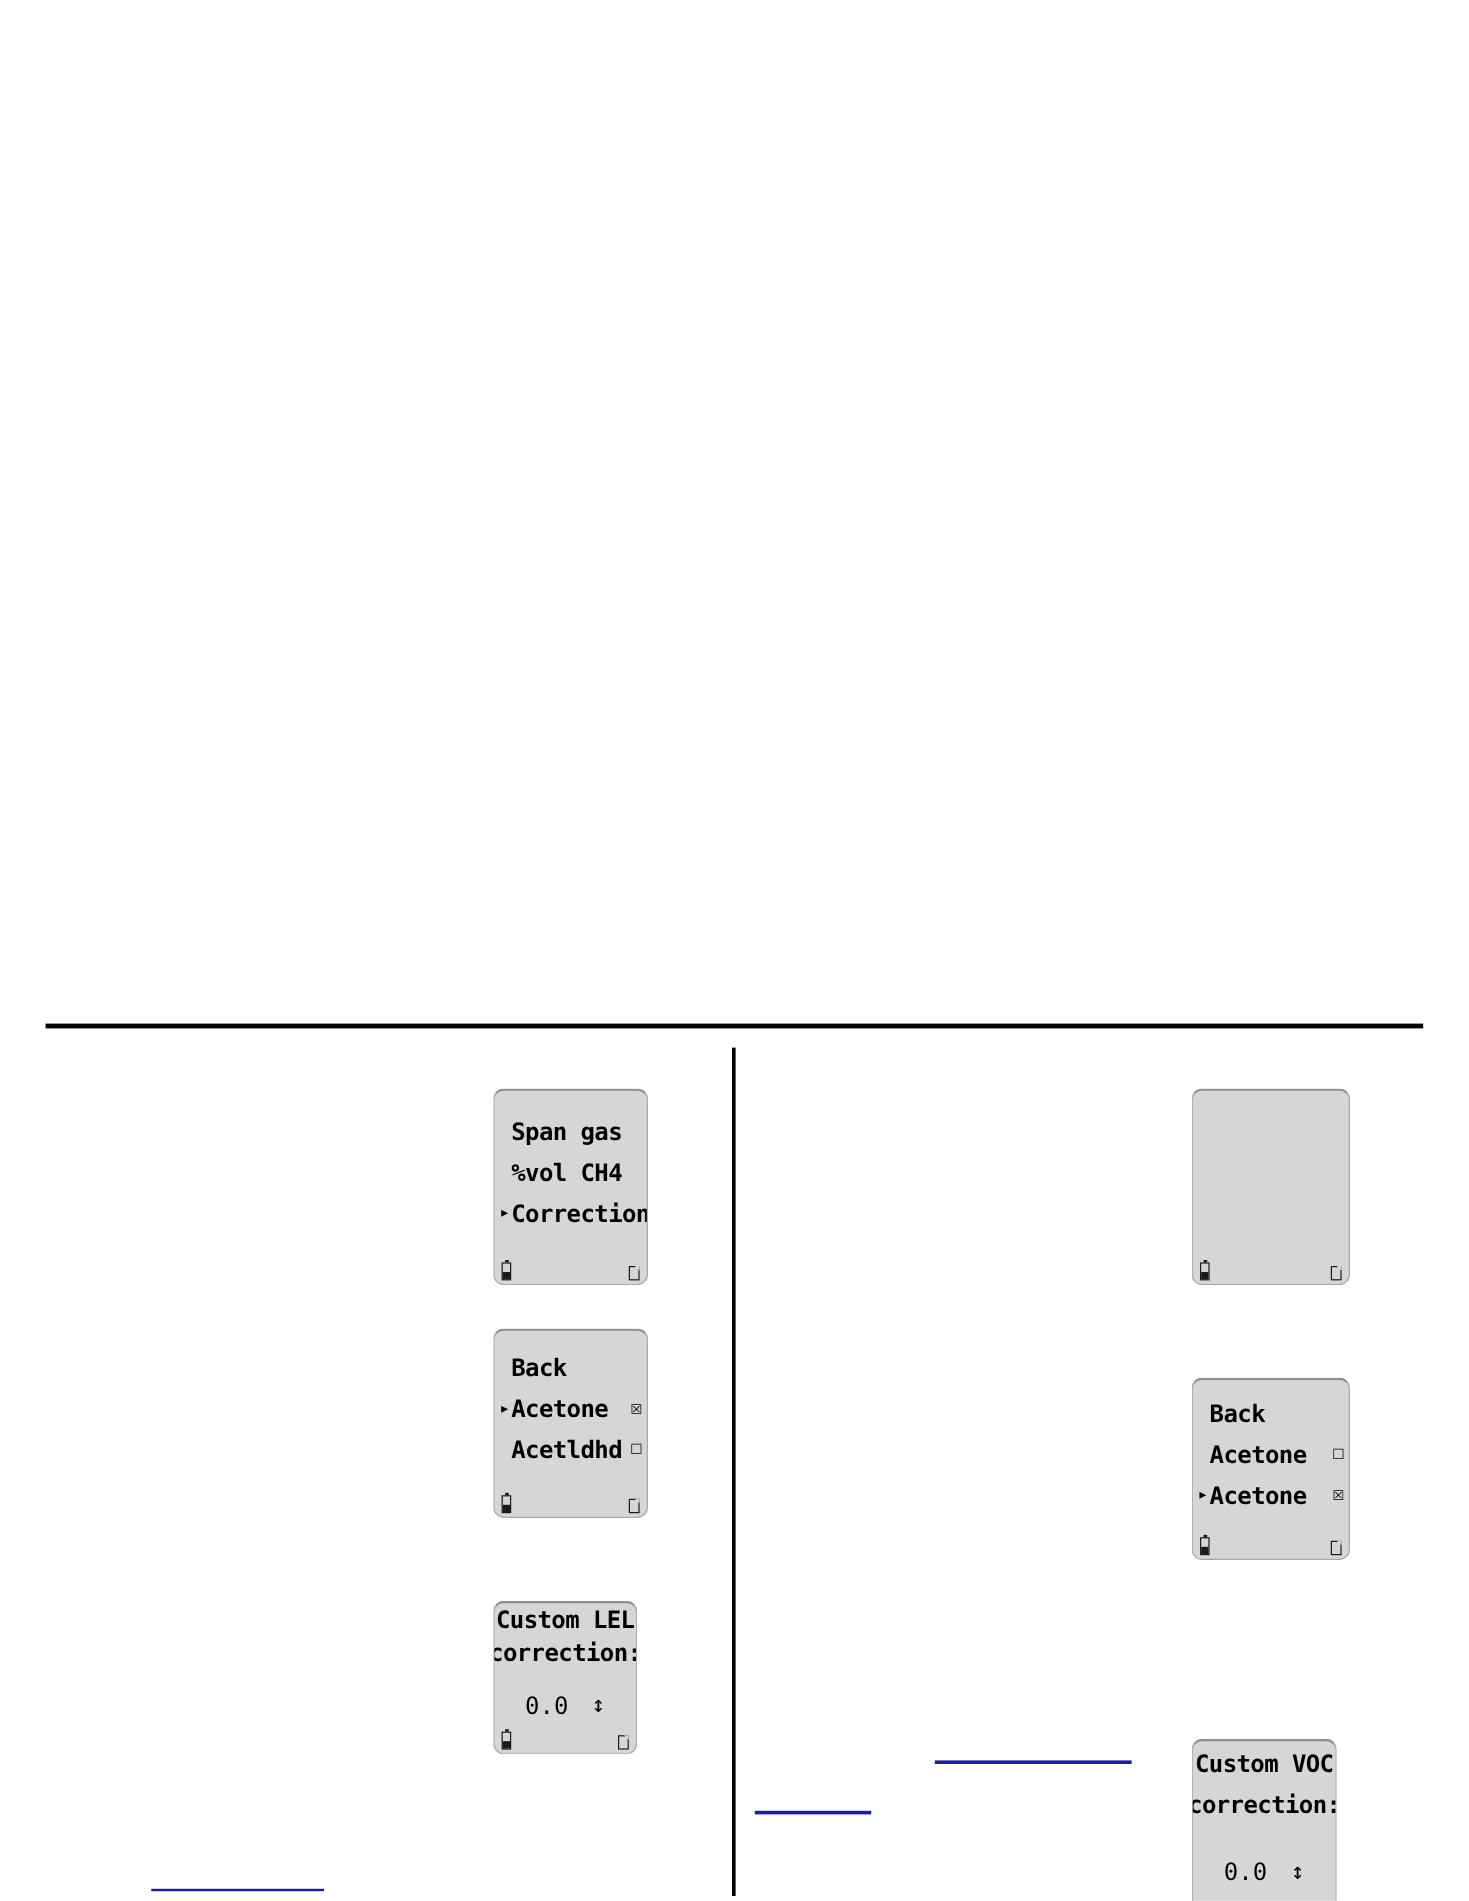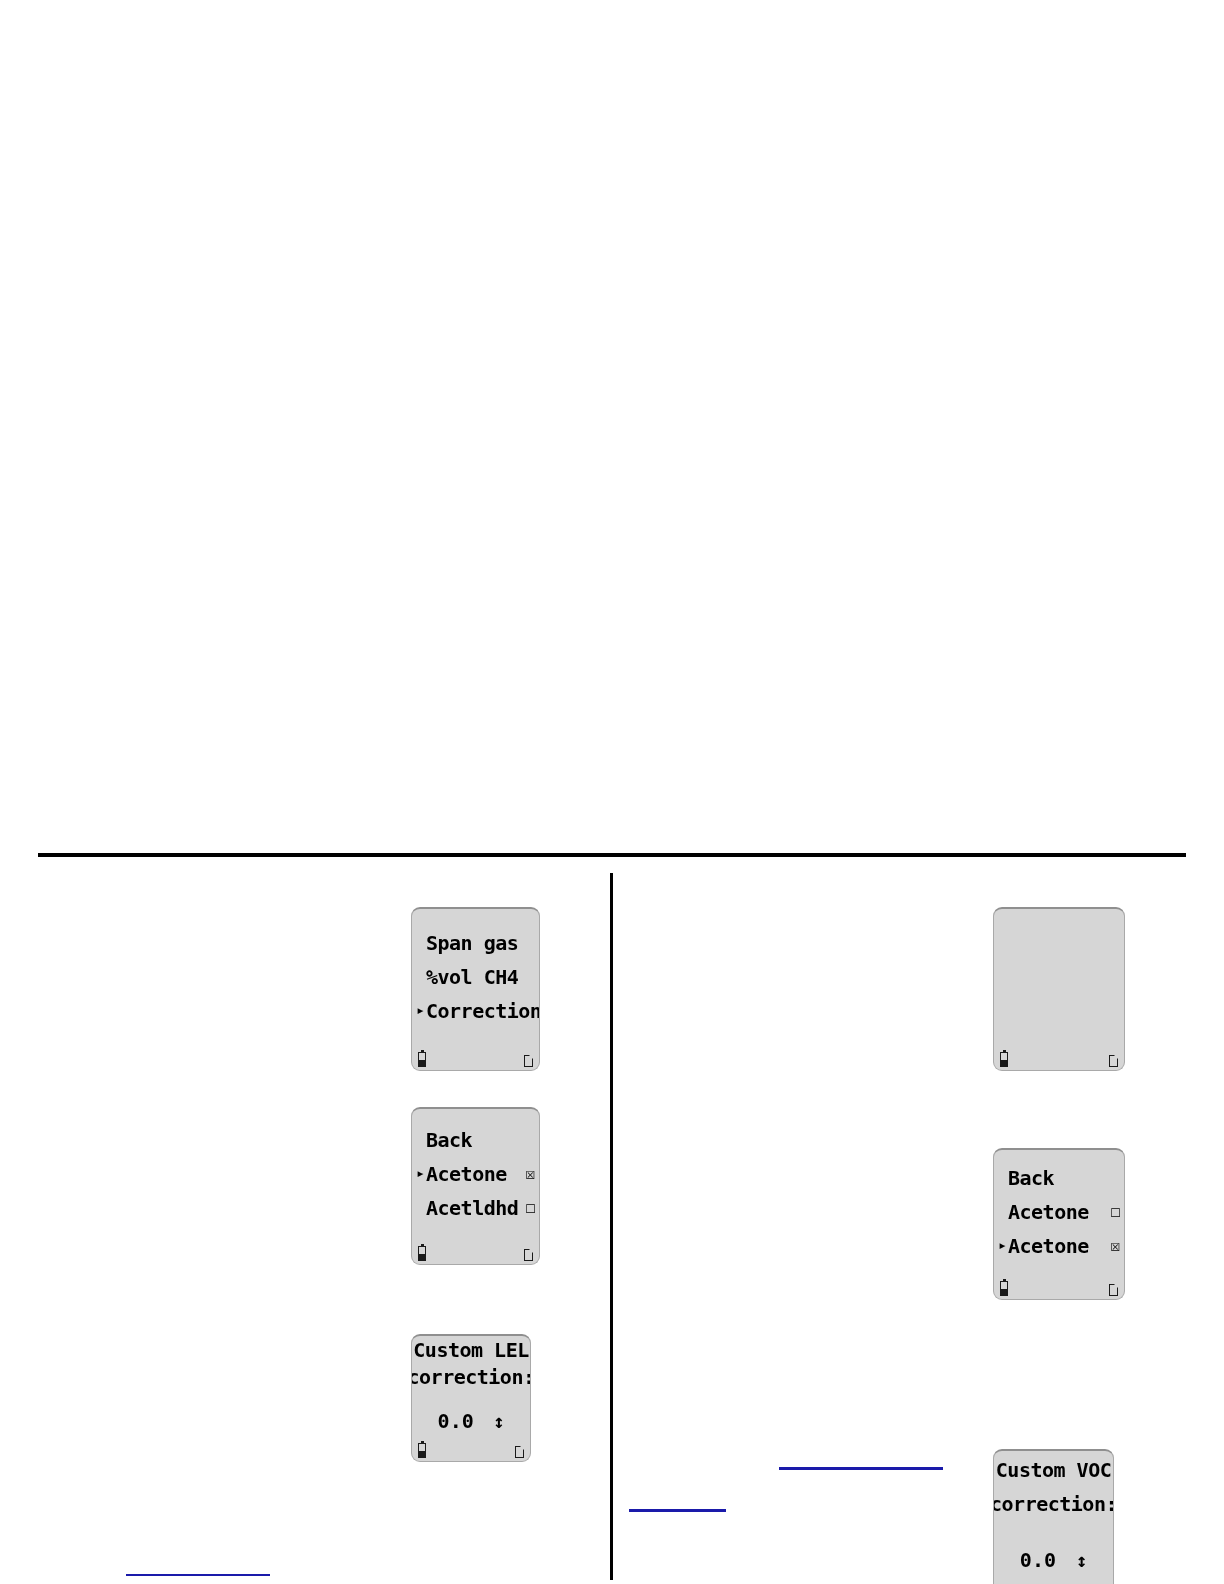--- a/index.html
+++ b/index.html
@@ -105,21 +105,21 @@
 
   .lcd-spacer { height: 22px; }
 
   .lcd-value-row {
     display: flex;
     align-items: center;
     justify-content: space-around;
     padding: 0 16px;
     height: 34px;
     font-size: 20px;
-    font-weight: 700;
+    font-weight: 400;
     box-sizing: border-box;
   }
   .lcd-value-row .updown {
     font-size: 19px;
     line-height: 1;
   }
 
   
   .lcd-status {
     position: absolute;

